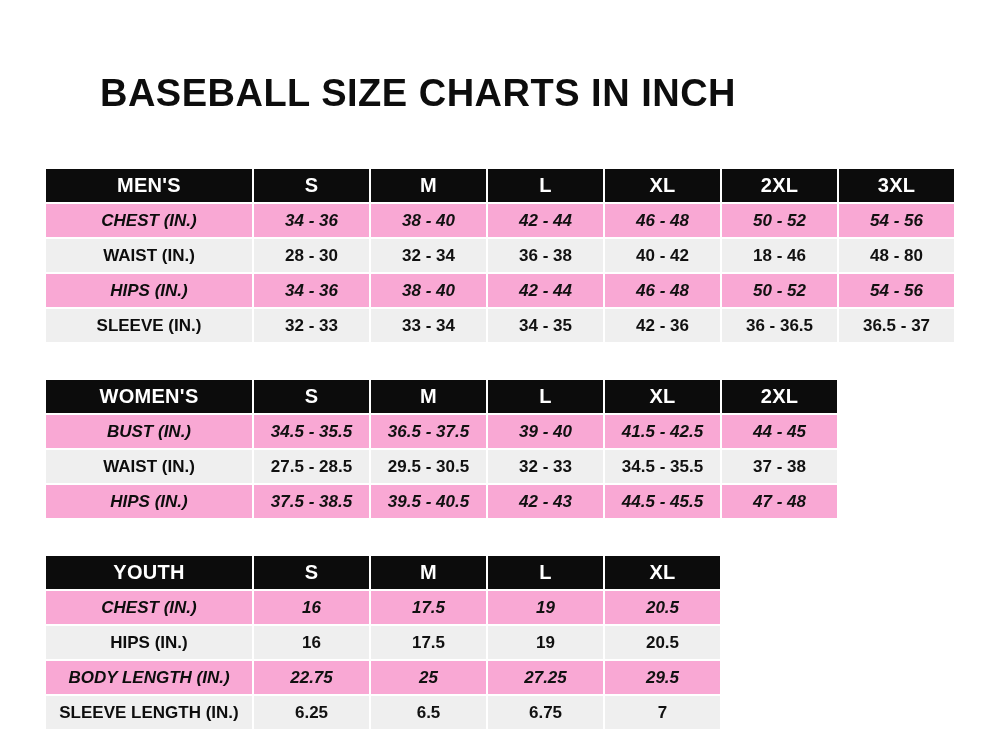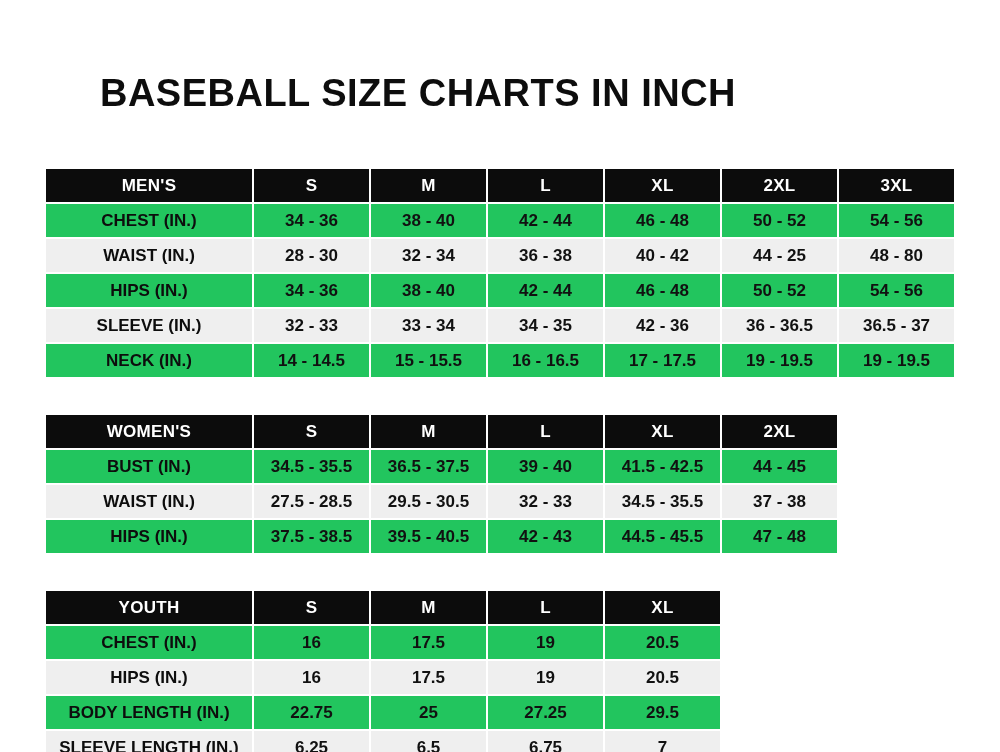--- a/index.html
+++ b/index.html
@@ -46,28 +46,29 @@
     border: 2px solid #ffffff;
     padding: 5px 4px;
     text-align: center;
     font-weight: bold;
     white-space: nowrap;
     height: 23px;
   }
   table.size-table thead th {
     background: #0c0c0c;
     color: #ffffff;
-    font-size: 17px;
+    font-size: 20px;
     letter-spacing: 0.3px;
   }
   table.size-table thead th.rowhead {
     text-align: center;
   }
   table.size-table tbody tr.odd td {
-    background: #22c55e;
+    background: #f9a8d4;
+    font-style: italic;
   }
   table.size-table tbody tr.even td {
     background: #efefef;
   }
   table.size-table tbody td.rowlabel {
     background: #ffffff;
     color: #0d0d0d;
   }
   table.size-table tbody tr.even td.rowlabel {
     background: #efefef;
@@ -127,49 +128,40 @@
           <td>46 - 48</td>
           <td>50 - 52</td>
           <td>54 - 56</td>
         </tr>
         <tr class="even">
           <td class="rowlabel">WAIST (IN.)</td>
           <td>28 - 30</td>
           <td>32 - 34</td>
           <td>36 - 38</td>
           <td>40 - 42</td>
-          <td>44 - 25</td>
+          <td>18 - 46</td>
           <td>48 - 80</td>
         </tr>
         <tr class="odd">
           <td class="rowlabel">HIPS (IN.)</td>
           <td>34 - 36</td>
           <td>38 - 40</td>
           <td>42 - 44</td>
           <td>46 - 48</td>
           <td>50 - 52</td>
           <td>54 - 56</td>
         </tr>
         <tr class="even">
           <td class="rowlabel">SLEEVE (IN.)</td>
           <td>32 - 33</td>
           <td>33 - 34</td>
           <td>34 - 35</td>
           <td>42 - 36</td>
           <td>36 - 36.5</td>
           <td>36.5 - 37</td>
-        </tr>
-        <tr class="odd">
-          <td class="rowlabel">NECK (IN.)</td>
-          <td>14 - 14.5</td>
-          <td>15 - 15.5</td>
-          <td>16 - 16.5</td>
-          <td>17 - 17.5</td>
-          <td>19 - 19.5</td>
-          <td>19 - 19.5</td>
         </tr>
       </tbody>
     </table>
 
     <table class="size-table" id="womens-table">
       <colgroup>
         <col class="c0">
           <col class="cx">
           <col class="cx">
           <col class="cx">

